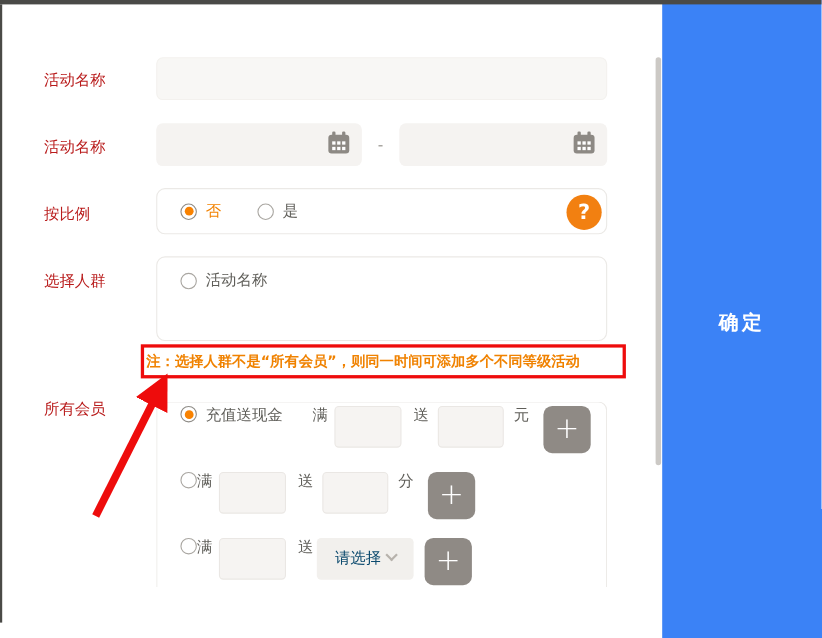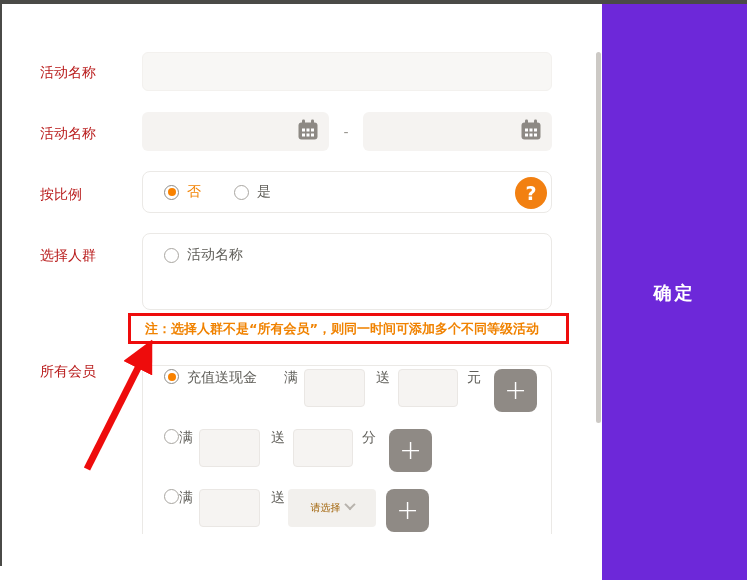--- a/index.html
+++ b/index.html
@@ -8,21 +8,21 @@
     position: relative;
     background: #ffffff;
     font-family: "DejaVu Sans", "Liberation Sans", sans-serif;
     overflow: hidden;
   }
   
   .top-edge { position: absolute; left: 0; top: 0; width: 747px; height: 4px; background: #4a4a47; z-index: 30; }
   .left-edge { position: absolute; left: 0; top: 4px; width: 2px; height: 562px; background: #4a4a47; z-index: 30; }
 
   
-  .orange-panel { position: absolute; left: 602px; top: 0; width: 145px; height: 580px; background: #6d28d9; z-index: 10; }
+  .orange-panel { position: absolute; left: 602px; top: 0; width: 145px; height: 580px; background: #3b82f6; z-index: 10; }
   .confirm-btn {
     position: absolute; left: 0; top: 281px; width: 100%;
     color: #ffffff; font-size: 18px; font-weight: bold; letter-spacing: 3px;
     text-align: center; cursor: pointer; background: transparent; border: none;
     font-family: inherit;
   }
   .scroll-thumb { position: absolute; left: 596px; top: 52px; width: 5px; height: 371px; background: #ccc9c5; border-radius: 3px; z-index: 20; }
 
   
   .field-label { position: absolute; left: 40px; font-size: 14px; color: #b91c1c; font-family: Liberation Serif, serif; }
@@ -58,21 +58,21 @@
     background: #f28011; color: #fff; font-size: 19px; font-weight: bold;
     display: flex; align-items: center; justify-content: center; cursor: pointer; border: none; font-family: inherit;
   }
 
   .crowd-box { top: 233px; height: 77px; padding: 12px 0 0 21px; display: flex; flex-direction: column; row-gap: 15px; }
   .crowd-row { display: flex; align-items: center; column-gap: 28px; }
 
   
   .note-box {
     position: absolute; left: 128px; top: 313px; width: 441px; height: 31px;
-    border: 3px solid #ee0c0c; display: flex; align-items: center; padding-left: 14px; z-index: 5; background: transparent;
+    border: 3px solid #ee0c0c; display: flex; align-items: center; padding-left: 2px; z-index: 5; background: transparent;
   }
   .note-text { color: #f08200; font-size: 13px; font-weight: bold; white-space: nowrap; }
 
   
   .strategy-box { top: 365px; height: 169px; border-bottom: none; border-radius: 8px 8px 0 0; }
   .srow { position: absolute; left: 21px; height: 43px; display: flex; align-items: flex-start; }
   .srow-1 { top: 3px; } .srow-2 { top: 63px; } .srow-3 { top: 123px; }
   .s-name { margin-left: 8px; width: 97px; font-size: 14px; color: #5f5e59; }
   .s-word { font-size: 14px; color: #5f5e59; }
   .s-input {
@@ -84,21 +84,21 @@
   .s-unit { margin-left: 9px; }
   .plus-btn {
     margin-left: 13px; width: 43px; height: 43px; border-radius: 8px; background: #8f8a85; border: none;
     color: #fff; font-size: 27px; font-weight: 300; line-height: 1; cursor: pointer;
     display: flex; align-items: center; justify-content: center; font-family: inherit; padding-bottom: 3px;
   }
   .dropdown {
     margin-left: 3px; width: 88px; height: 38px; background: #f2f0ed; border-radius: 4px;
     display: flex; align-items: center; justify-content: center; cursor: pointer;
   }
-  .dropdown-text { font-size: 10px; color: #a16207; }
+  .dropdown-text { font-size: 14px; color: #0c4a6e; }
   .chevron {
     width: 8px; height: 8px; border-right: 2px solid #b7b2ac; border-bottom: 2px solid #b7b2ac;
     transform: rotate(45deg) translate(-1px, -1px); margin-left: 5px; margin-top: -4px;
   }
 
   .arrow-svg { position: absolute; left: 58px; top: 328px; z-index: 6; pointer-events: none; }
   .cal-icon { flex: 0 0 24px; }
 </style>
 </head>
 <body>

